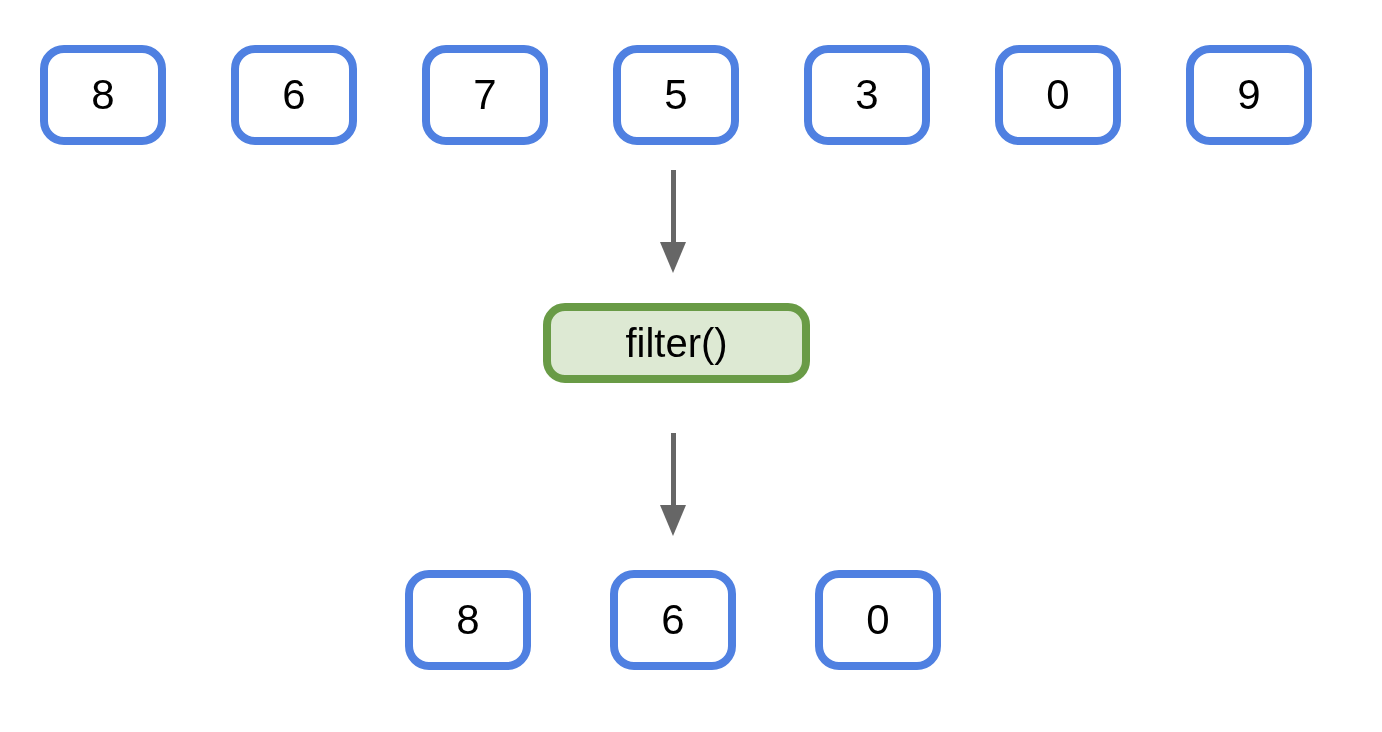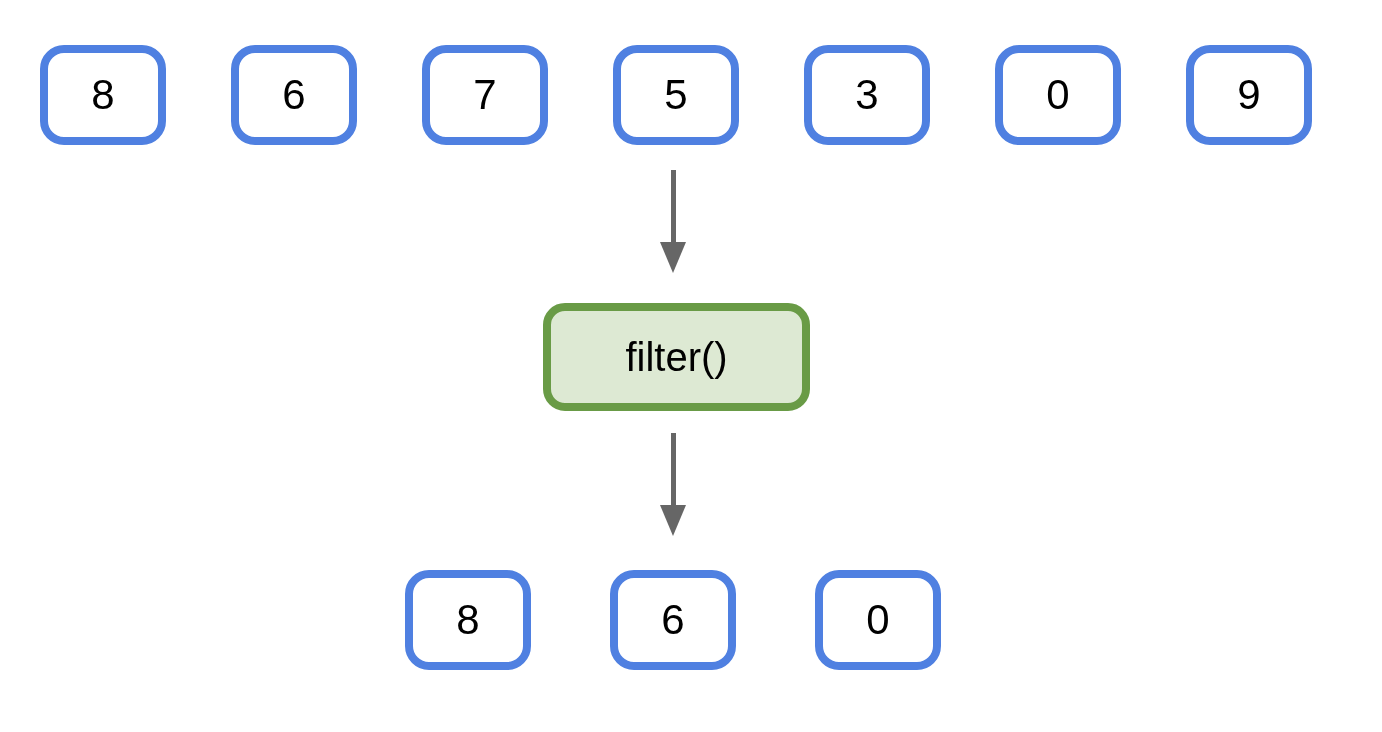--- a/index.html
+++ b/index.html
@@ -48,21 +48,21 @@
     line-height: 1;
   }
 
   
   .function-box {
     box-sizing: border-box;
     position: absolute;
     left: 543px;
     top: 303px;
     width: 267px;
-    height: 108px;
+    height: 80px;
     background: var(--function-fill, #dde9d3);
     border: 8px solid var(--function-border, #699b46);
     border-radius: 22px;
     display: flex;
     align-items: center;
     justify-content: center;
     font-size: 40px;
     font-weight: 500;
     color: var(--text, #000000);
     line-height: 1;

